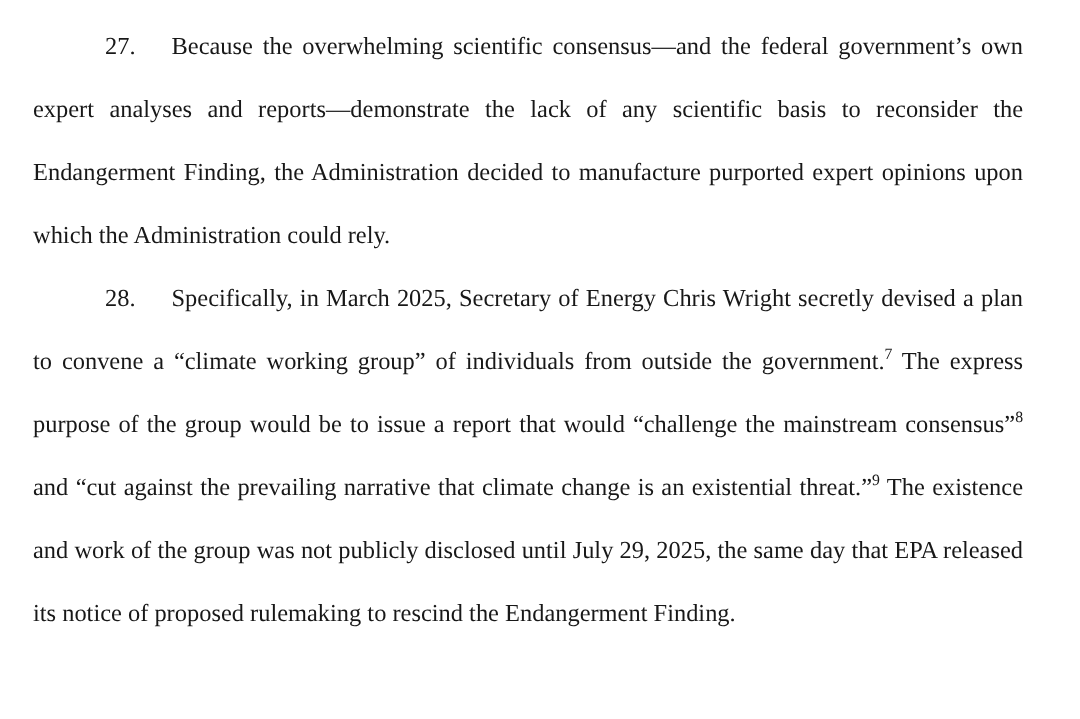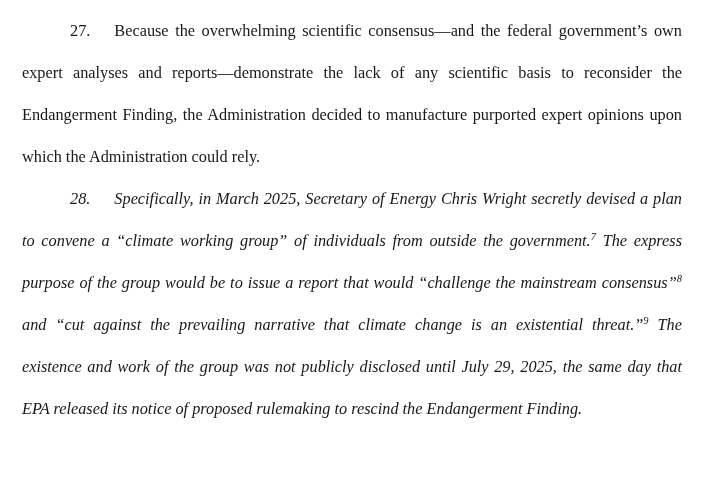--- a/index.html
+++ b/index.html
@@ -24,21 +24,20 @@
   .para {
     margin: 0;
     font-size: 16.3px;
     line-height: 42px;
     text-align: justify;
     text-justify: inter-word;
     color: #181818;
   }
   .para + .para {
     margin-top: 0;
-    font-style: italic;
   }
   .indent {
     display: inline-block;
     width: 48px;
   }
   .num-gap {
     display: inline-block;
     width: 24px;
   }
   sup {

